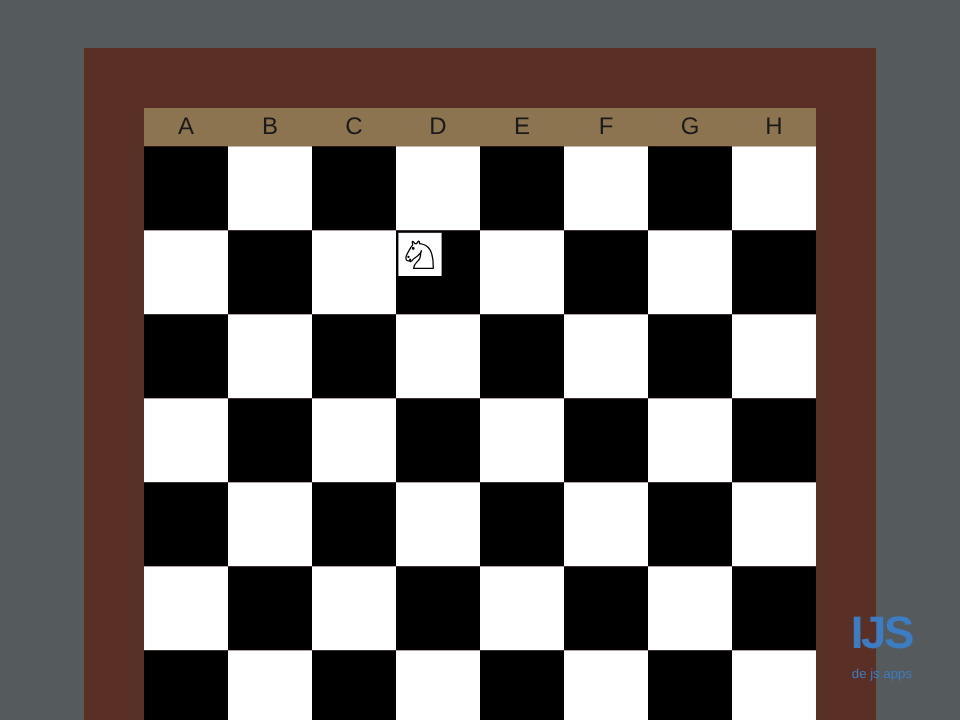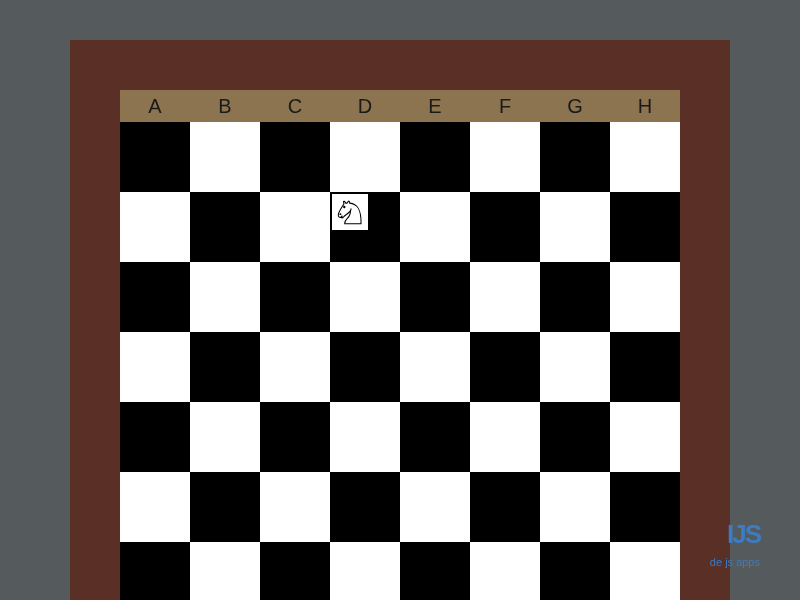--- a/index.html
+++ b/index.html
@@ -62,21 +62,21 @@
   .piece-wrap svg {
     width: 32px;
     height: 32px;
     display: block;
     margin: 2px;
   }
   .watermark {
     position: absolute;
     right: 40px;
     bottom: 50px;
-    font-size: 26px;
+    font-size: 38px;
     font-weight: 700;
     color: #3c7cc2;
     letter-spacing: -2px;
   }
   .watermark-sub {
     position: absolute;
     right: 40px;
     bottom: 32px;
     font-size: 11px;
     color: #3c7cc2;

